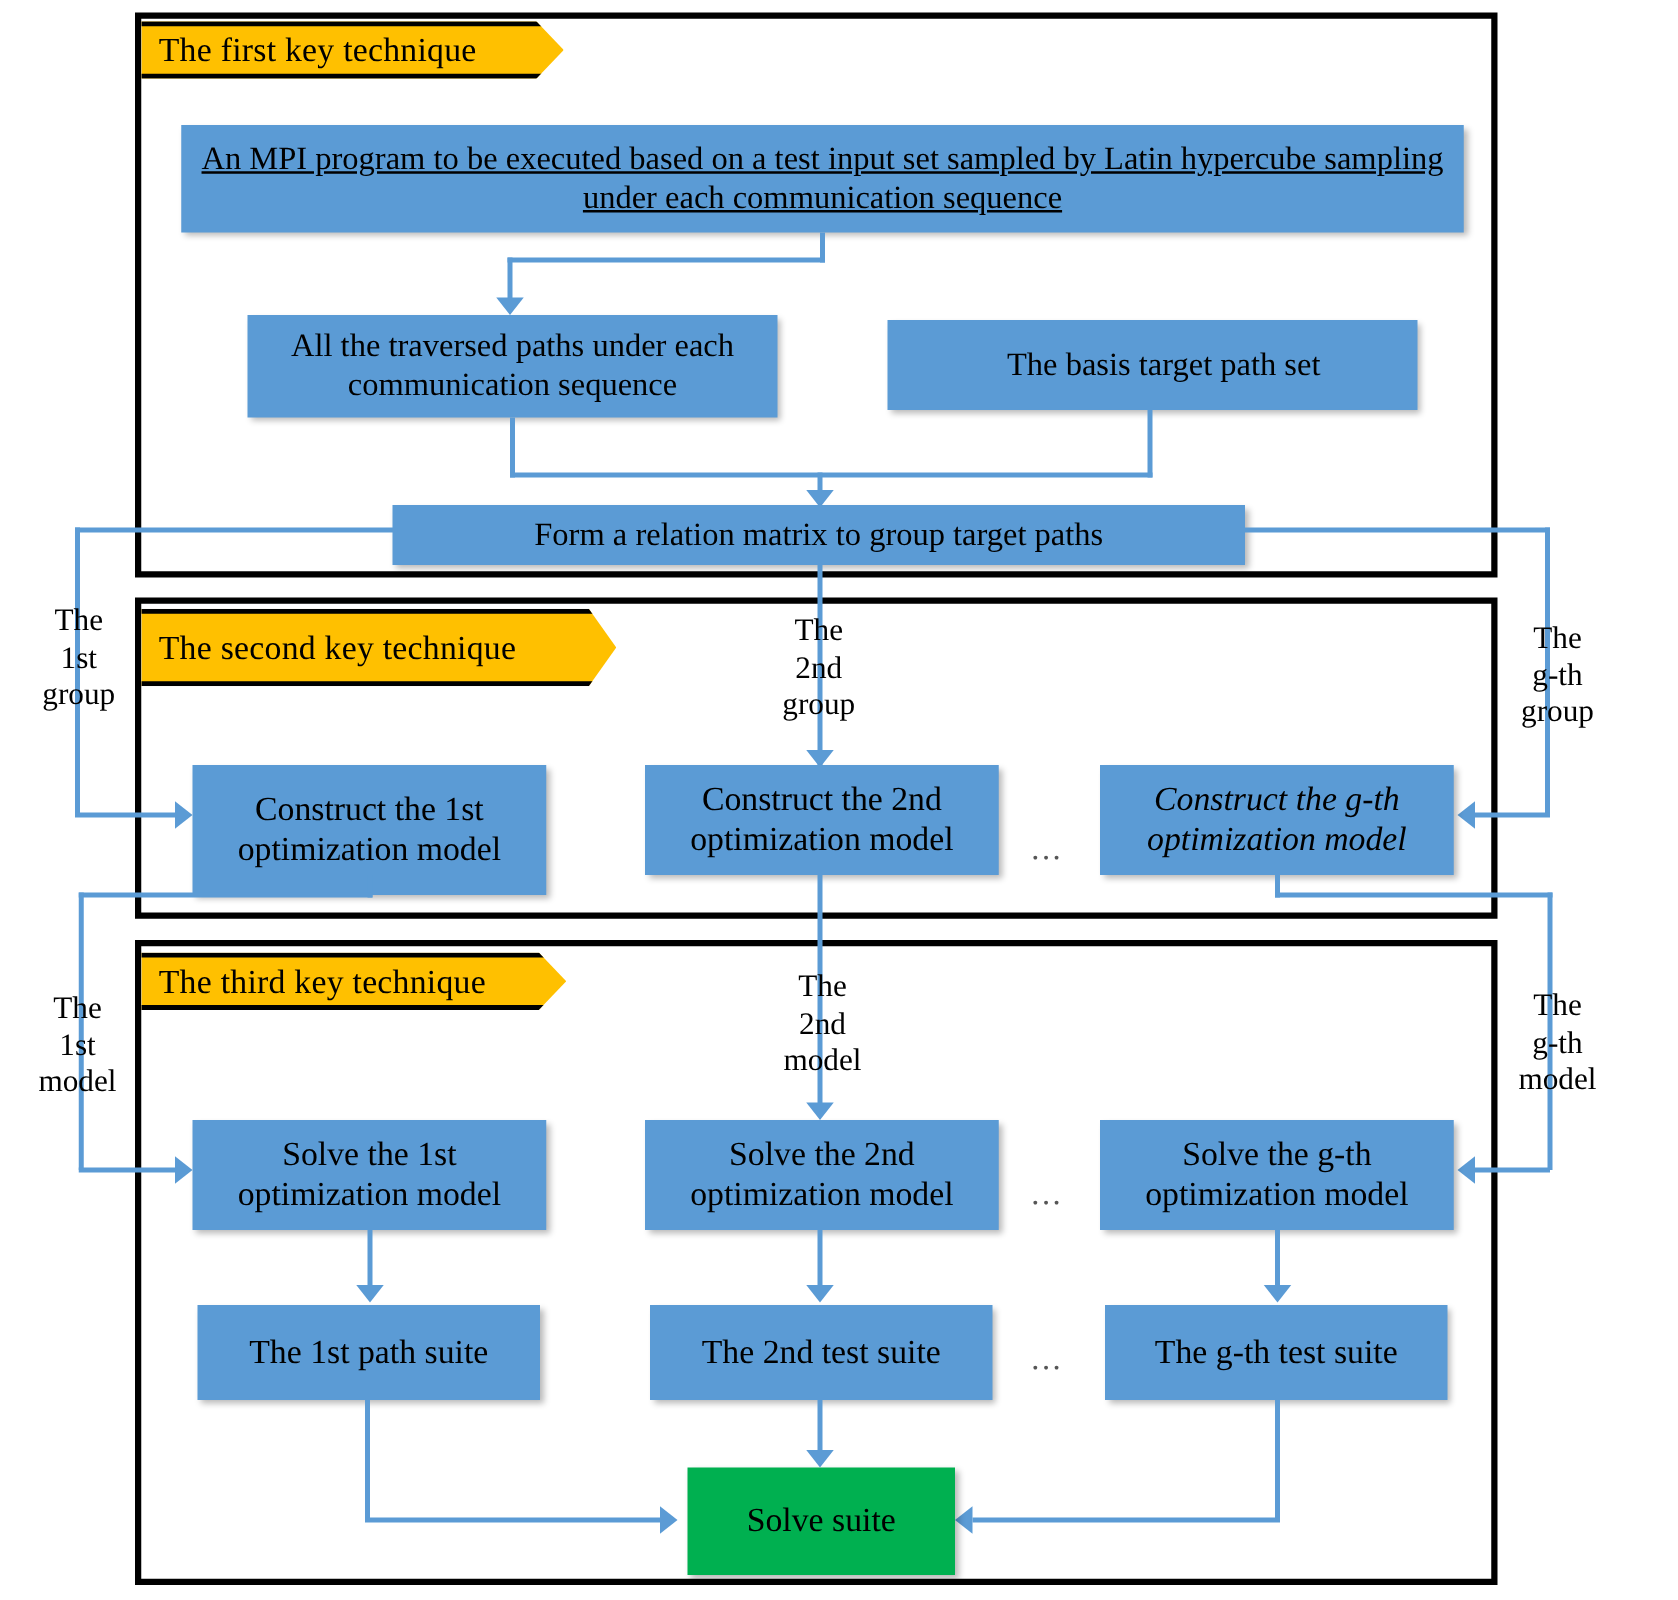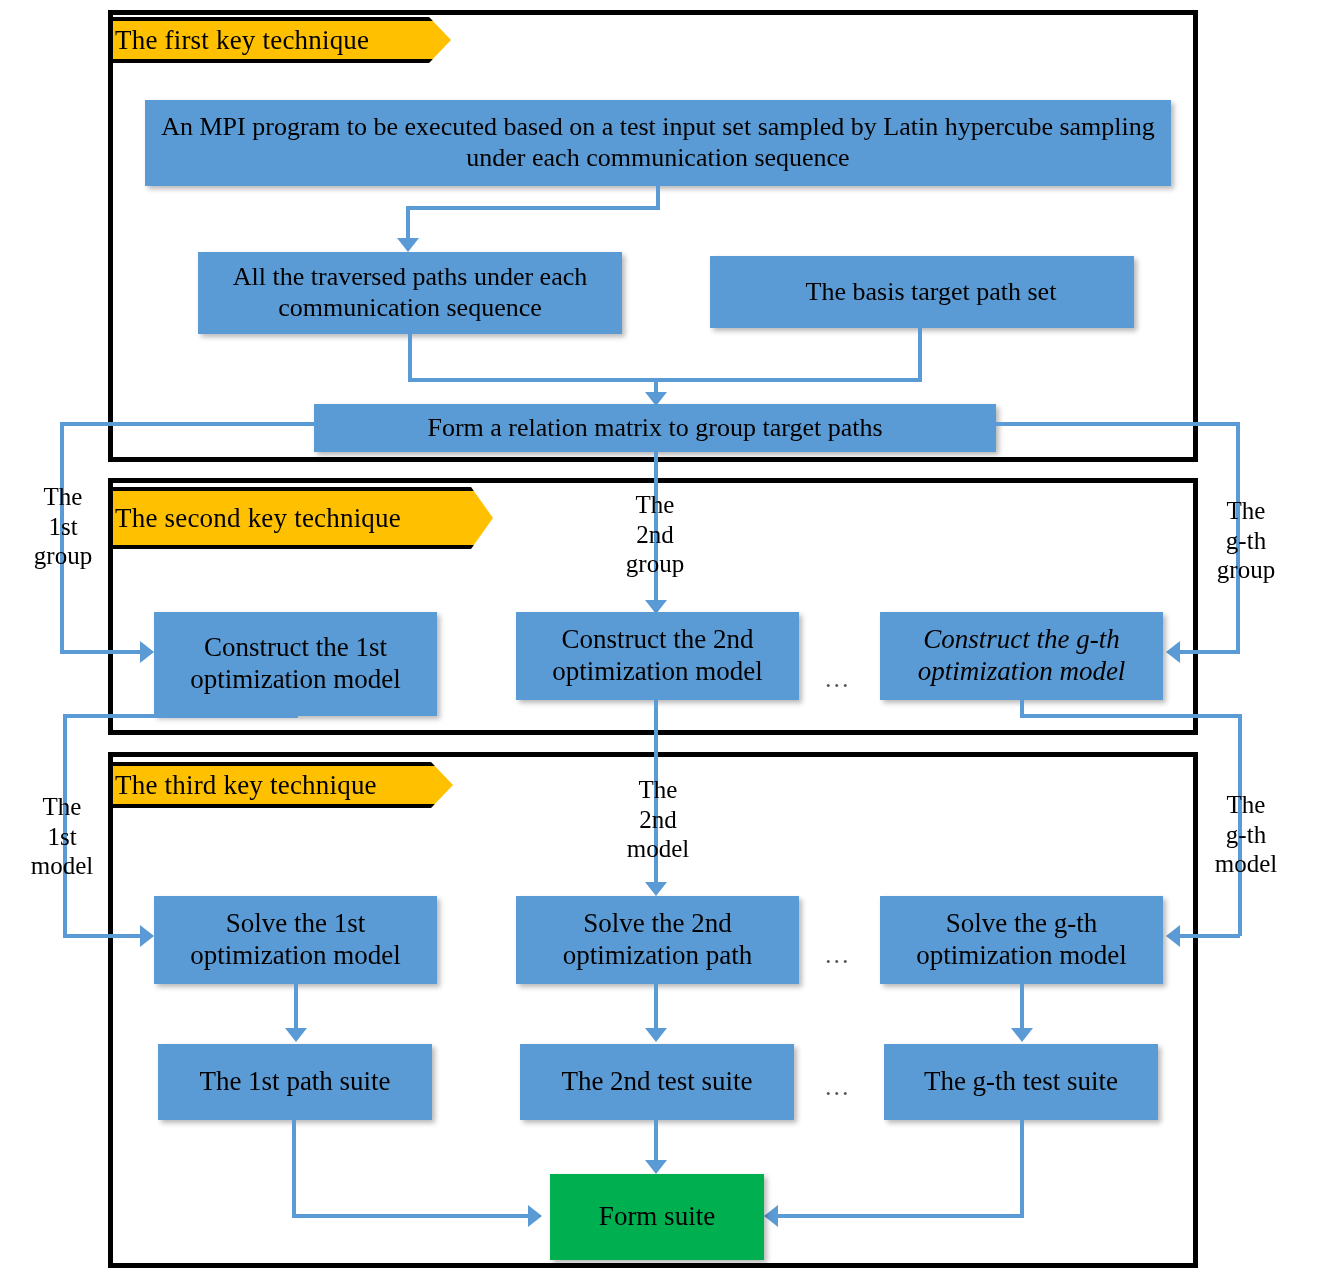--- a/index.html
+++ b/index.html
@@ -4,21 +4,21 @@
 <style>
   html,body{margin:0;padding:0;background:#ffffff;}
   body{font-family:"Liberation Serif","DejaVu Serif",serif;}
   #stage{position:relative;width:1342px;height:1280px;background:#fff;overflow:hidden;}
 
   
   .frame{position:absolute;border:5px solid #000;box-sizing:border-box;background:transparent;}
 
   
   .banner{position:absolute;background:#FFC000;color:#000;display:flex;align-items:center;
-          box-sizing:border-box;padding-left:2px;font-size:27px;letter-spacing:.2px;
+          box-sizing:border-box;padding-left:14px;font-size:27px;letter-spacing:.2px;
           clip-path:polygon(0 0,calc(100% - 22px) 0,100% 50%,calc(100% - 22px) 100%,0 100%);
           border-top:4px solid #000;border-bottom:4px solid #000;}
   .banner::after{content:"";}
 
   
   .box{position:absolute;background:#5B9BD5;color:#000;display:flex;align-items:center;
        justify-content:center;text-align:center;box-sizing:border-box;
        box-shadow:3px 3px 5px rgba(0,0,0,.28);line-height:1.18;padding:2px 6px;}
   .box.green{background:#00B050;}
 
@@ -41,21 +41,21 @@
 <body>
 
 <div id="stage">
 
   <div class="frame" style="left:108px;top:10px;width:1090px;height:452px;"></div>
 
   <div class="banner" style="left:113px;top:17px;width:338px;height:46px;">
     <span>The first key technique</span>
   </div>
 
-  <div class="box" style="left:145px;top:100px;width:1026px;height:86px;font-size:26px;">
+  <div class="box" style="left:145px;top:100px;width:1026px;height:86px;font-size:26px;text-decoration:underline;">
     <span>An MPI  program to be executed based on a test input set sampled by Latin hypercube sampling under each communication sequence</span>
   </div>
 
   <div class="ln vl" style="left:656px;top:186px;height:24px;"></div>
   <div class="ln hl" style="left:406px;top:206px;width:254px;"></div>
   <div class="ln vl" style="left:406px;top:206px;height:34px;"></div>
   <div class="ar-d" style="left:397px;top:238px;"></div>
 
   <div class="box" style="left:198px;top:252px;width:424px;height:82px;font-size:26px;">
     <span>All the traversed paths under each communication sequence</span>
@@ -153,21 +153,21 @@
   <div class="cap" style="left:1196px;top:790px;width:100px;">
     <div>The</div>
     <div>g-th</div>
     <div>model</div>
   </div>
 
   <div class="box" style="left:154px;top:896px;width:283px;height:88px;font-size:27px;">
     <span>Solve the 1st optimization model</span>
   </div>
   <div class="box" style="left:516px;top:896px;width:283px;height:88px;font-size:27px;">
-    <span>Solve the 2nd optimization path</span>
+    <span>Solve the 2nd optimization model</span>
   </div>
   <div class="box" style="left:880px;top:896px;width:283px;height:88px;font-size:27px;">
     <span>Solve the g-th optimization model</span>
   </div>
   <div class="dots" style="left:825px;top:940px;">...</div>
 
   <div class="ln vl" style="left:294px;top:984px;height:48px;"></div>
   <div class="ar-d" style="left:285px;top:1028px;"></div>
   <div class="ln vl" style="left:654px;top:984px;height:48px;"></div>
   <div class="ar-d" style="left:645px;top:1028px;"></div>
@@ -190,16 +190,16 @@
   <div class="ar-r" style="left:528px;top:1205px;"></div>
 
   <div class="ln vl" style="left:654px;top:1120px;height:44px;"></div>
   <div class="ar-d" style="left:645px;top:1160px;"></div>
 
   <div class="ln vl" style="left:1020px;top:1120px;height:96px;"></div>
   <div class="ln hl" style="left:778px;top:1214px;width:246px;"></div>
   <div class="ar-l" style="left:764px;top:1205px;"></div>
 
   <div class="box green" style="left:550px;top:1174px;width:214px;height:86px;font-size:27px;">
-    <span>Form suite</span>
+    <span>Solve suite</span>
   </div>
 
 </div>
 
 </body></html>

